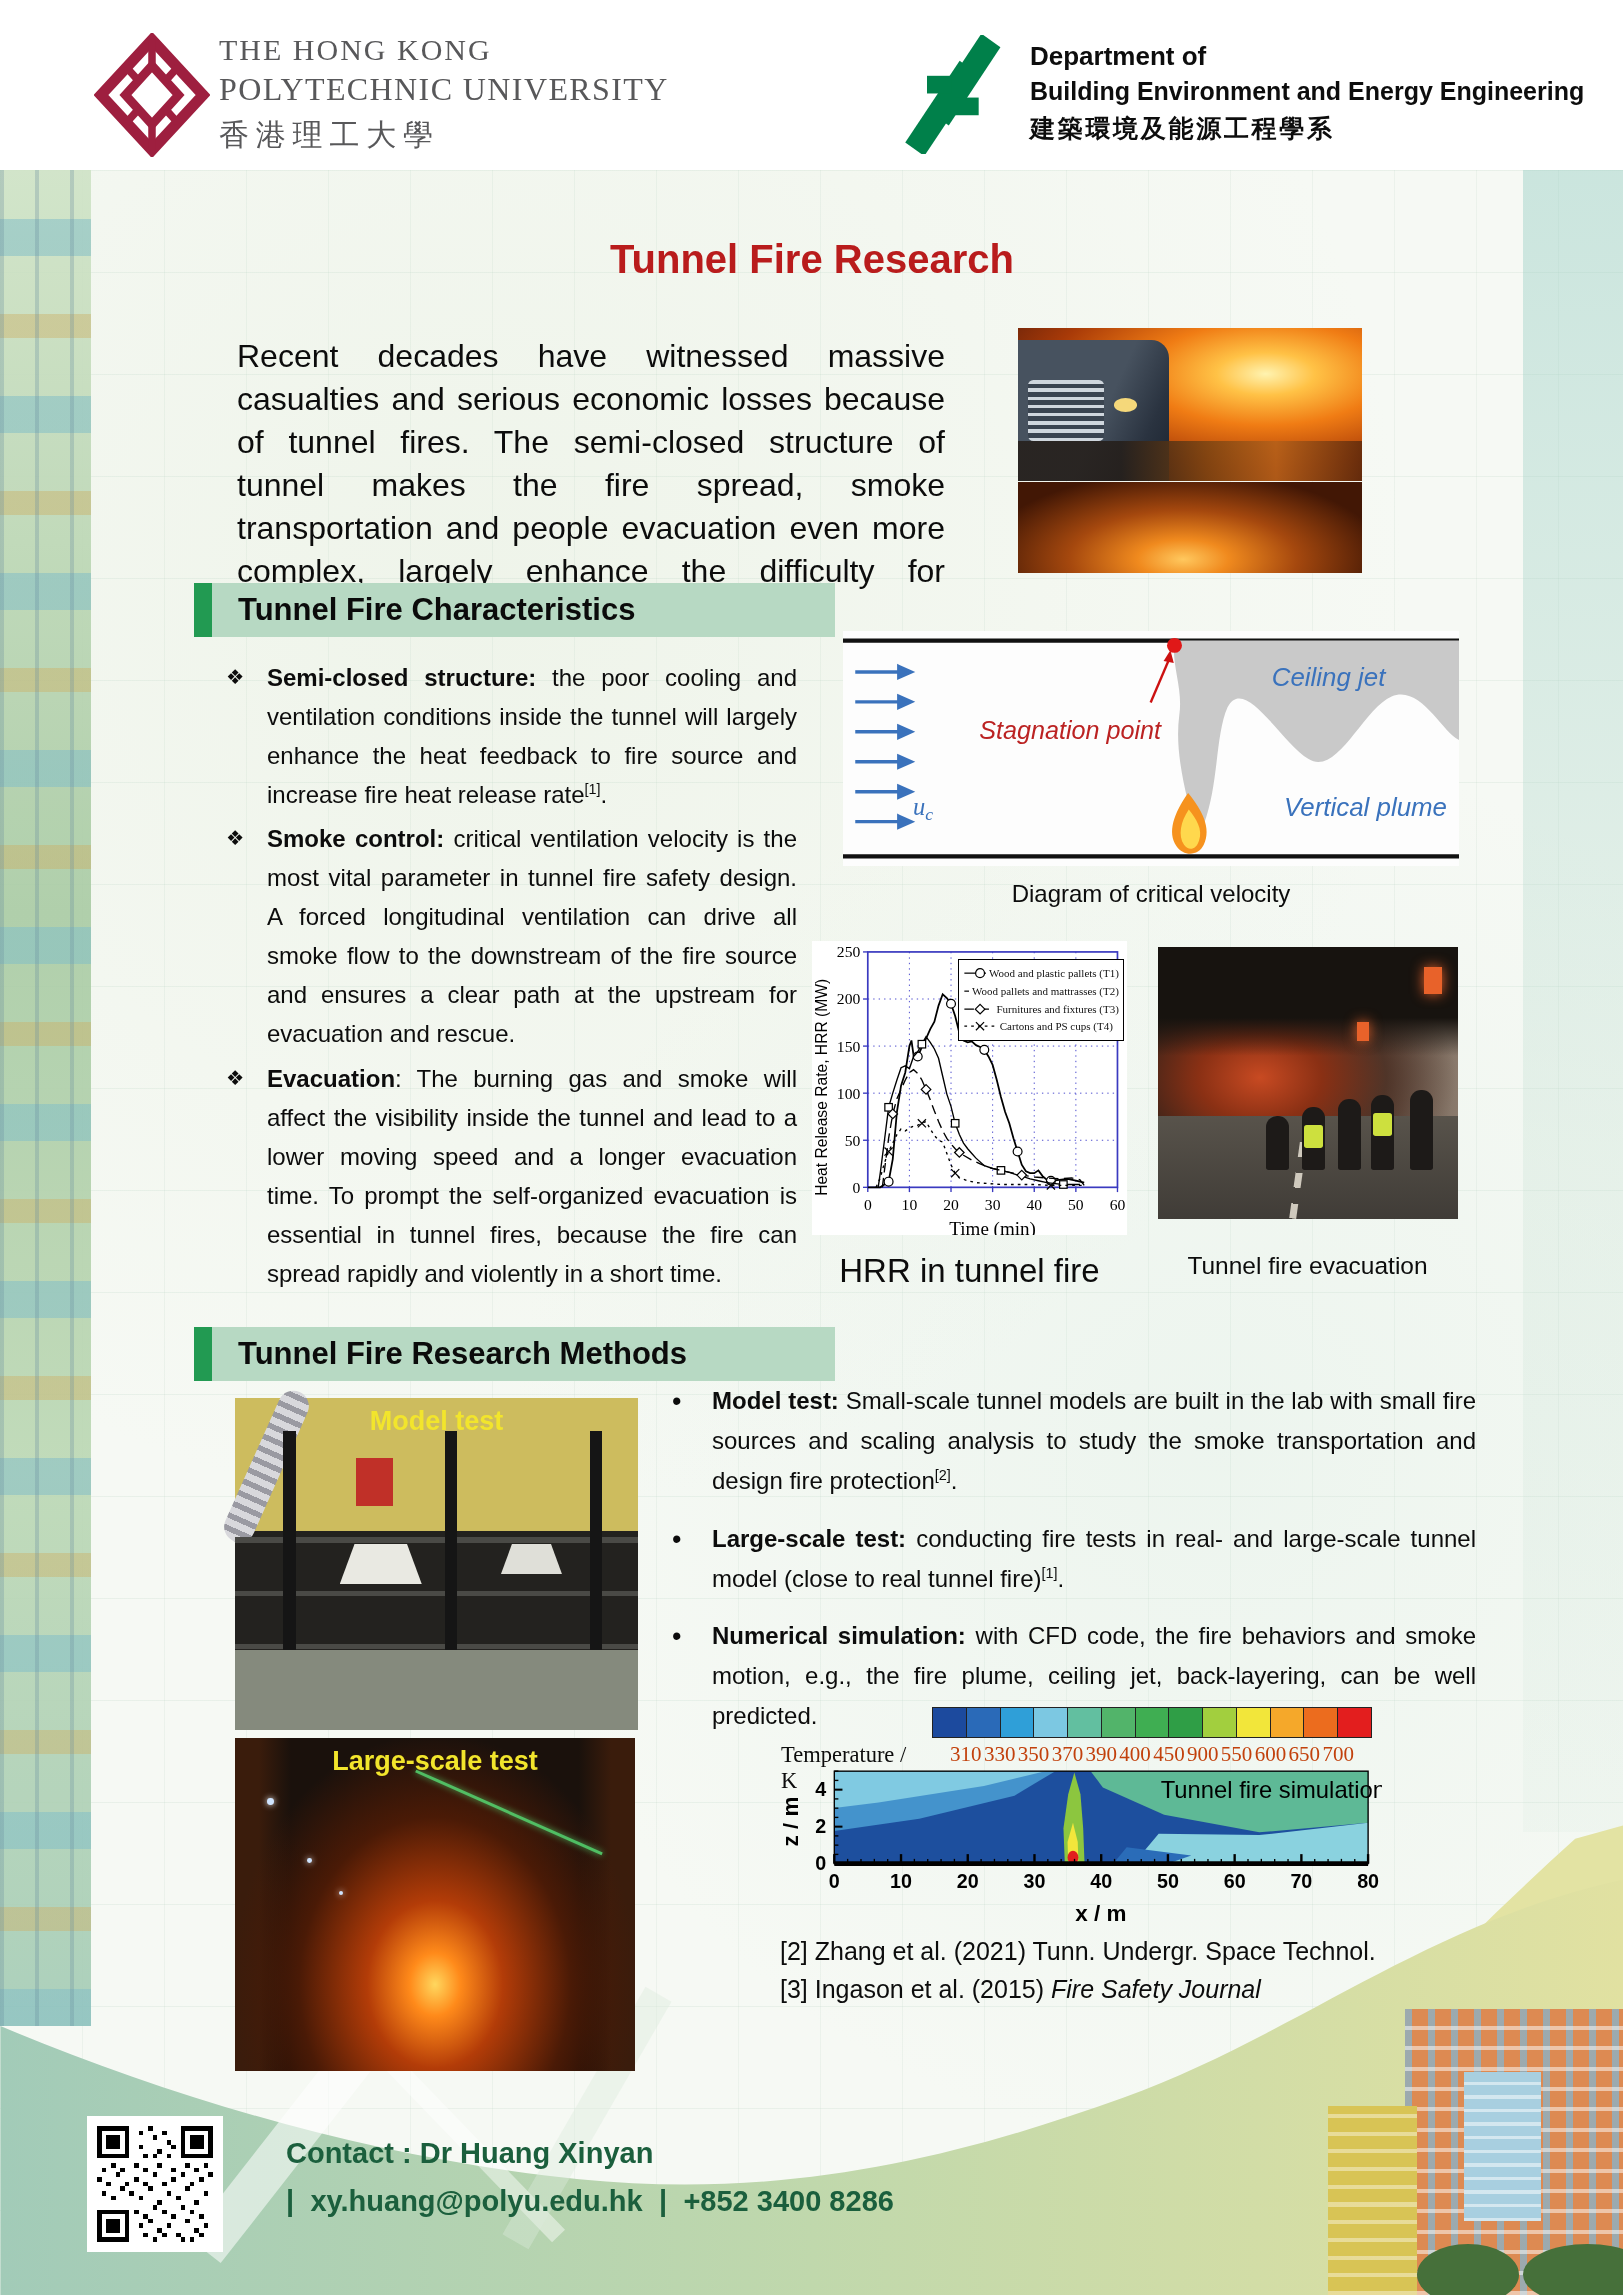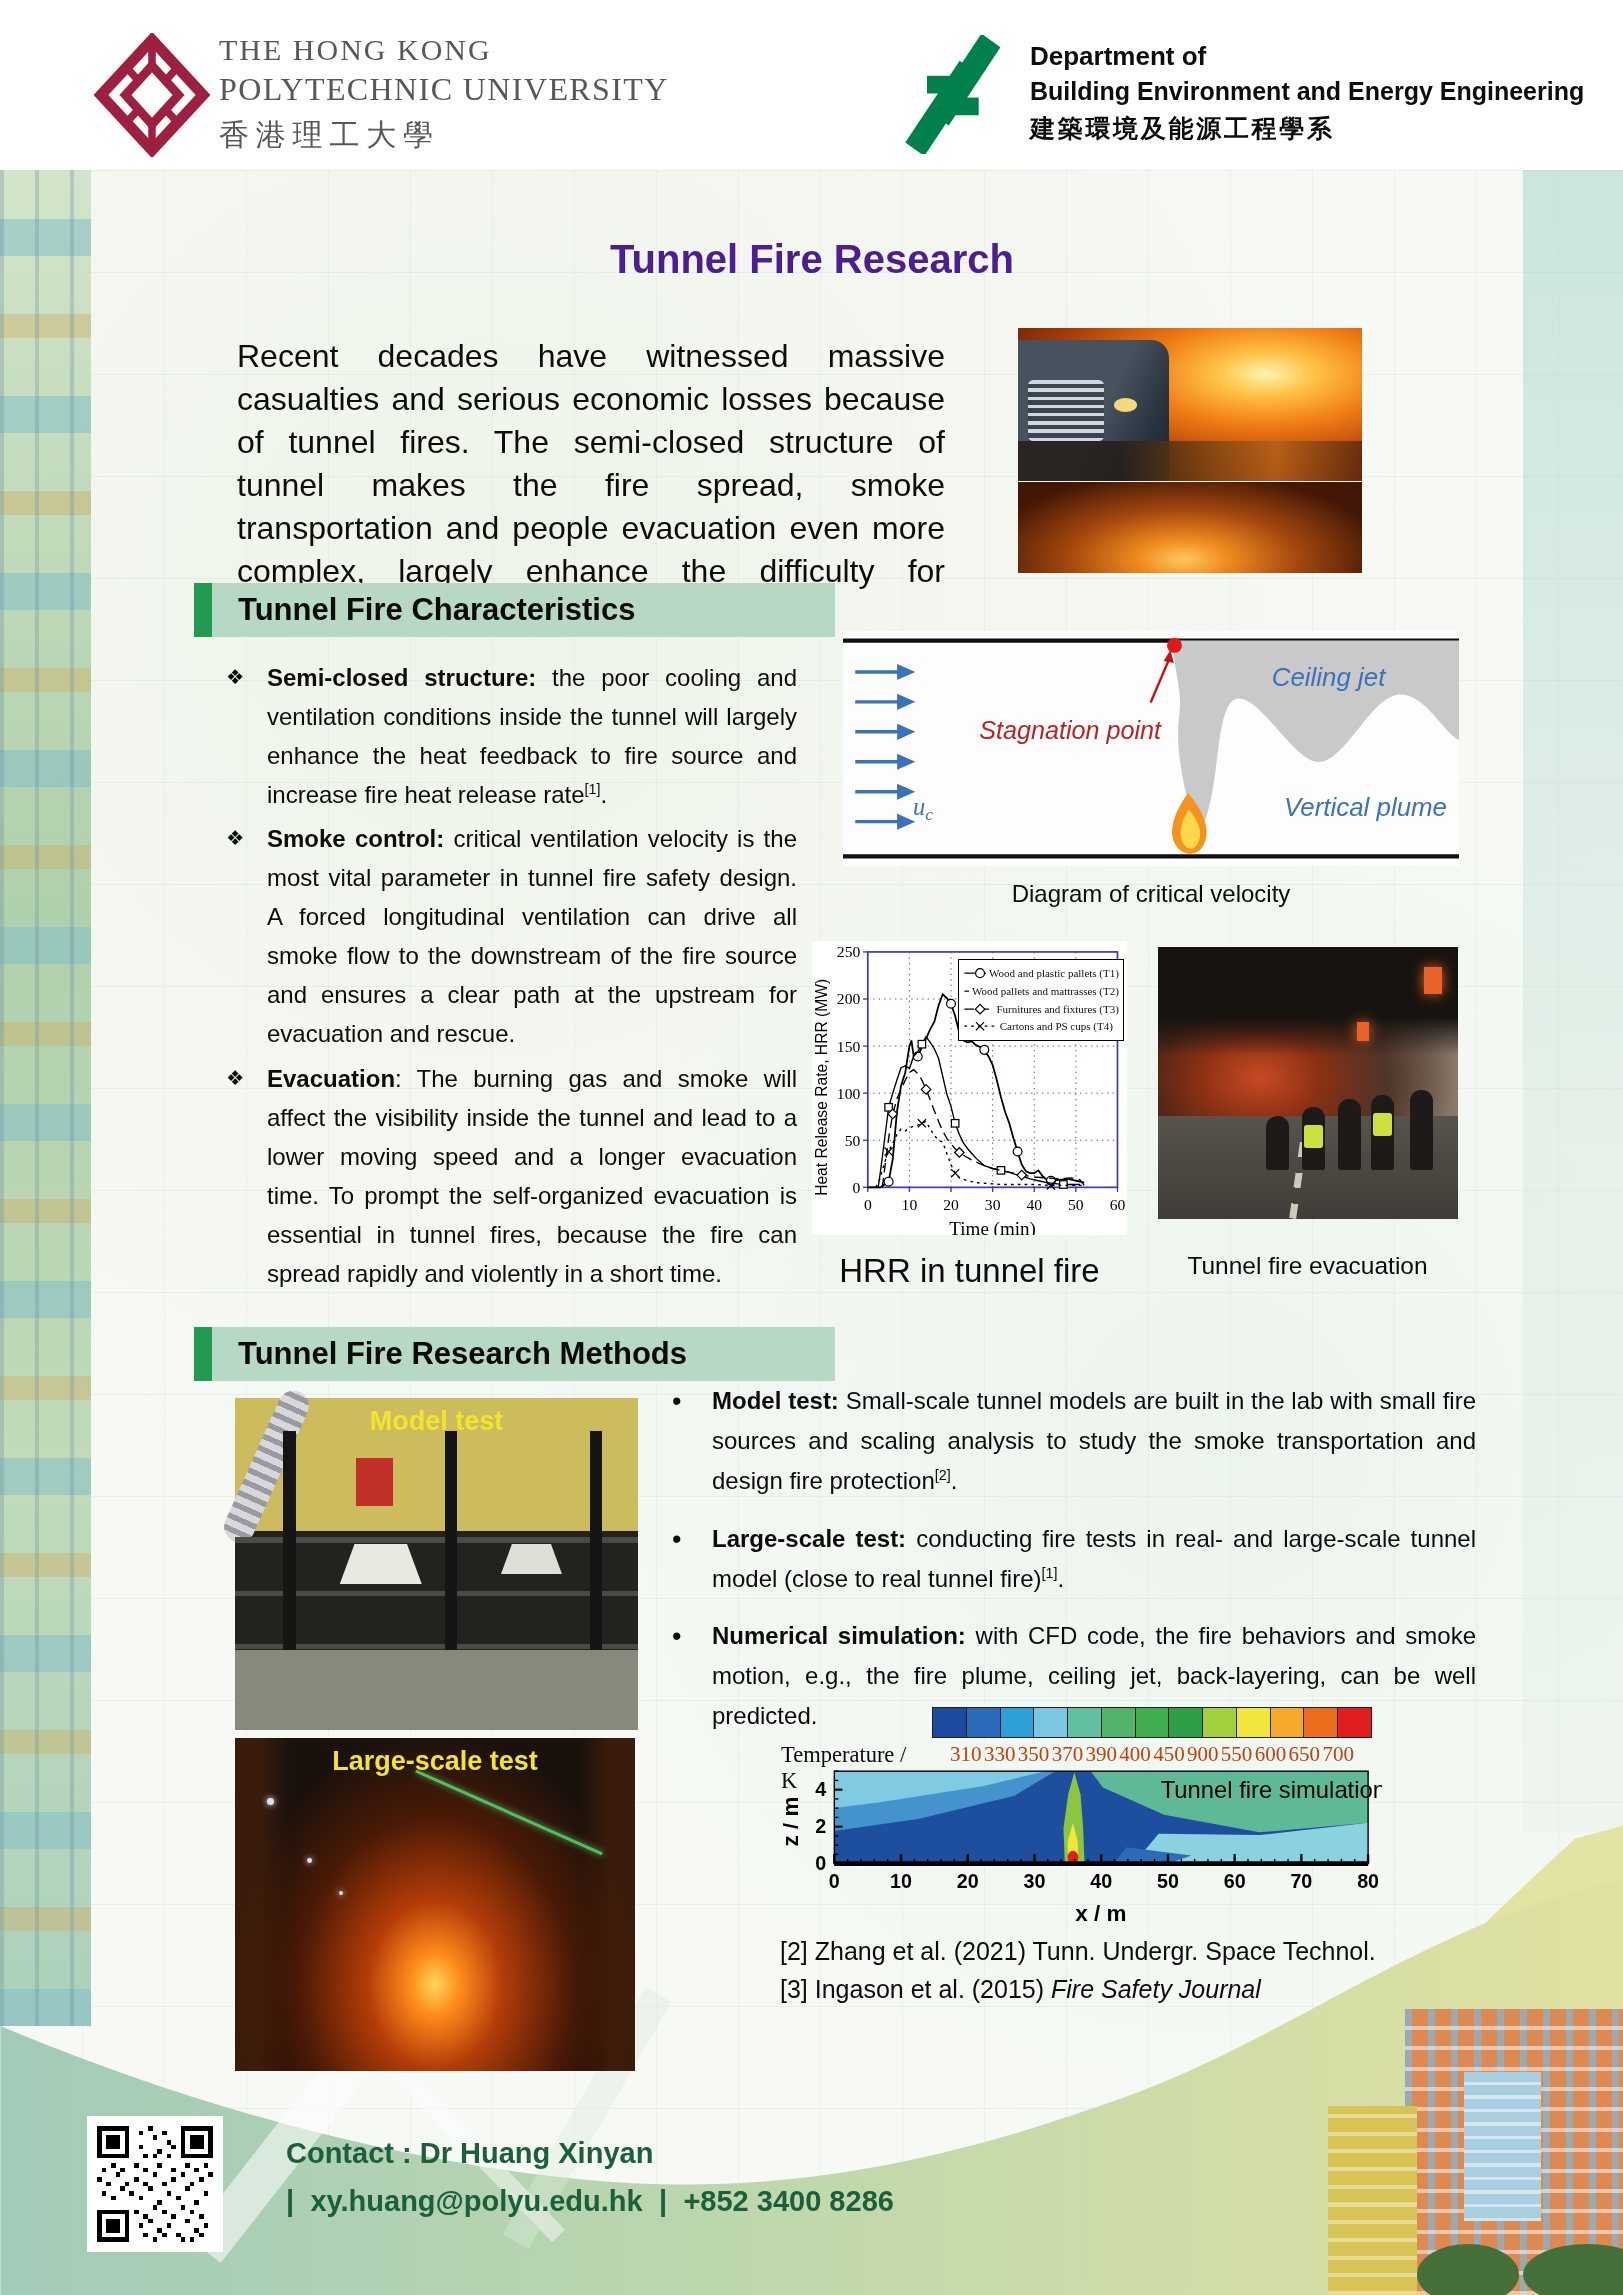--- a/index.html
+++ b/index.html
@@ -33,21 +33,21 @@
   .polyu-text .l1{font-size:30px;letter-spacing:2px;}
   .polyu-text .l2{font-size:32px;letter-spacing:1.4px;margin-top:4.1px;}
   .polyu-text .cn{font-size:30px;letter-spacing:6.8px;margin-top:6.8px;}
   .dept-logo{position:absolute;left:886px;top:35px;}
   .dept-text{position:absolute;left:1030px;top:41px;color:#0d0d0d;}
   .dept-text .d1{font-size:26px;font-weight:bold;}
   .dept-text .d2{font-size:25px;font-weight:bold;margin-top:5.4px;}
   .dept-text .cn{font-size:25px;font-weight:600;letter-spacing:2.7px;margin-top:5.4px;}
   
   .poster-title{position:absolute;left:0;top:237px;width:1624px;text-align:center;
-    font-size:40px;font-weight:bold;color:#4c1d95;}
+    font-size:40px;font-weight:bold;color:#b91c1c;}
   .intro{position:absolute;left:237px;top:335px;width:708px;font-size:32px;line-height:43px;
     text-align:justify;color:#0c0c0c;}
   .intro-photos{position:absolute;left:1018px;top:328px;width:344px;}
   .photo{position:relative;overflow:hidden;}
   .p-truck{width:344px;height:153px;background:
       radial-gradient(ellipse at 72% 30%, #fff3b0 0, #ffc246 14%, #f07c14 34%, #a83a08 62%, #46150a 95%),
       #2b2f38;}
   .p-truck .cab{position:absolute;left:0;top:8%;width:44%;height:92%;
       background:linear-gradient(115deg,#47525f 0 55%,#2a3340 80%,#1c2430);border-radius:0 17.7px 0 0;}
   .p-truck .grill{position:absolute;left:3%;top:34%;width:22%;height:40%;

